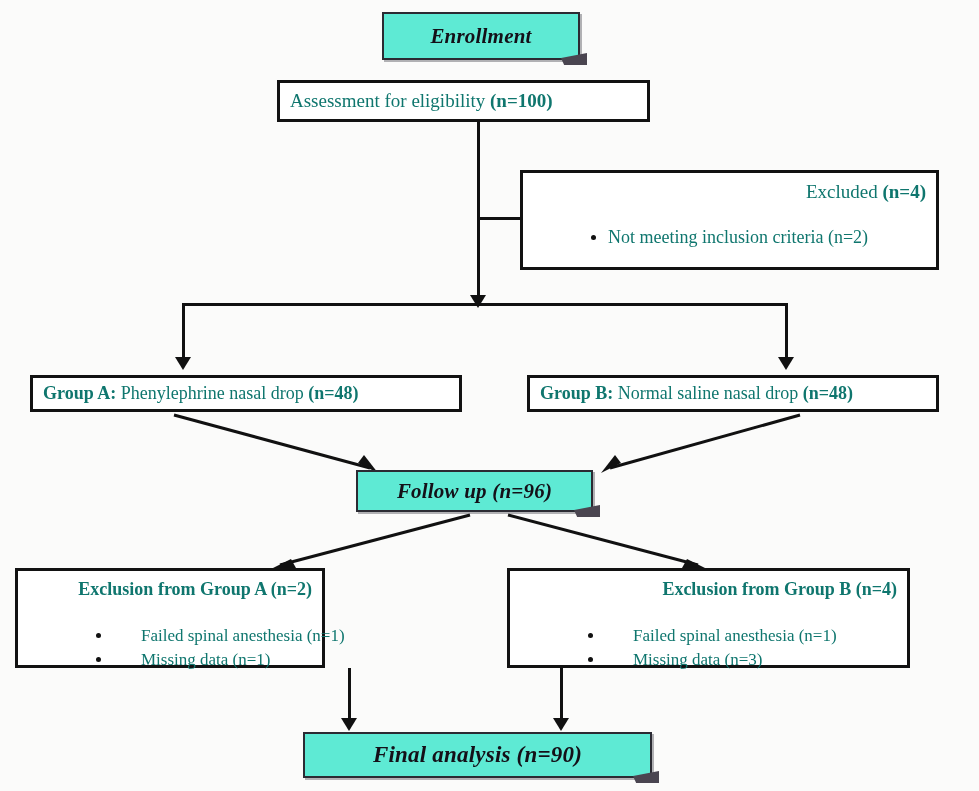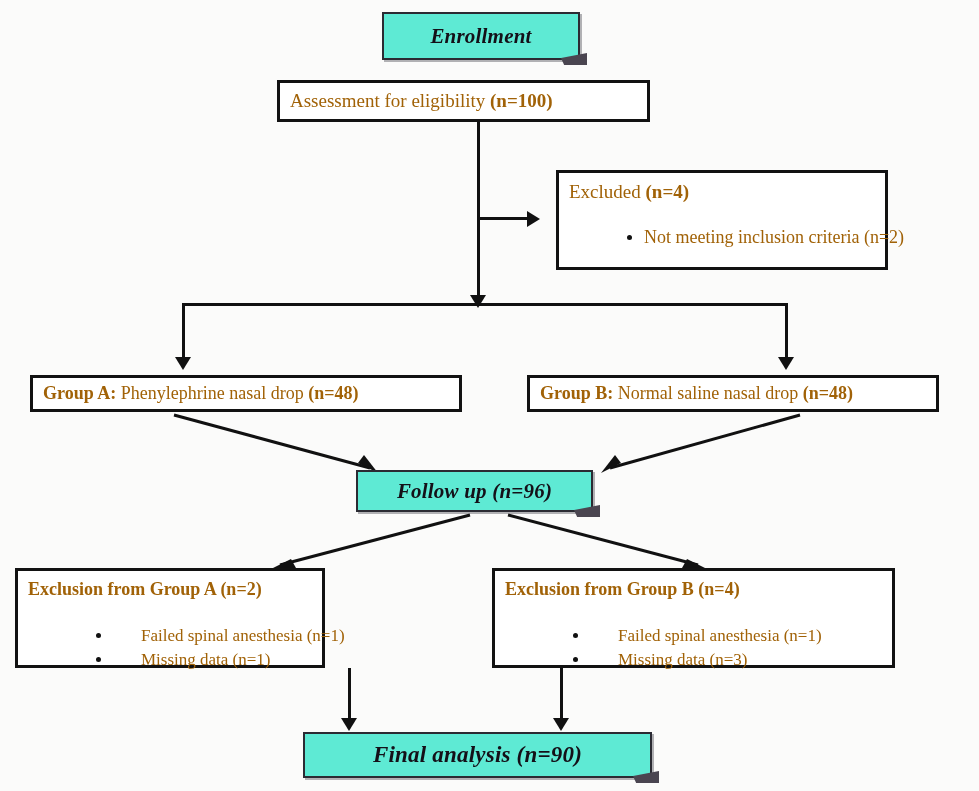--- a/index.html
+++ b/index.html
@@ -23,21 +23,22 @@
     display: flex;
     align-items: center;
     z-index: 5;
   }
 
   
   .plain {
     background: #ffffff;
     border: 3px solid #121212;
     padding: 4px 10px;
-    color: #a16207;
+    color: #0f766e;
+    text-align: right;
   }
 
   
   .banner {
     background: #5eead4;
     border: 2px solid #2b2b33;
     justify-content: center;
     color: #141018;
     box-shadow: 2px 2px 0 rgba(40,40,50,0.35);
   }
@@ -163,21 +164,21 @@
 
   <div class="node banner" style="left:382px; top:12px; width:198px; height:48px;">
     <span class="label" style="font-size:21px;">Enrollment</span>
     <span class="fold"></span>
   </div>
 
   <div class="node plain" style="left:277px; top:80px; width:373px; height:42px; justify-content:flex-start;">
     <span class="title-line" style="font-size:19px;"><span>Assessment for eligibility </span><span class="b">(n=100)</span></span>
   </div>
 
-  <div class="node plain" style="left:556px; top:170px; width:332px; height:100px; align-items:flex-start; padding-top:8px;">
+  <div class="node plain" style="left:520px; top:170px; width:419px; height:100px; align-items:flex-start; padding-top:8px;">
     <div class="box-body">
       <div class="head" style="font-size:19px; font-weight:normal; margin-bottom:10px;"><span>Excluded </span><span class="b">(n=4)</span></div>
       <ul class="bullets" style="font-size:18px; padding-left:46px; line-height:1.35;">
         <li>
           <span class="dot"></span>
           <span style="margin-left:12px;">Not meeting inclusion criteria (n=2)</span>
         </li>
       </ul>
     </div>
   </div>
@@ -205,21 +206,21 @@
           <span style="margin-left:40px;">Failed spinal anesthesia (n=1)</span>
         </li>
         <li>
           <span class="dot"></span>
           <span style="margin-left:40px;">Missing data (n=1)</span>
         </li>
       </ul>
     </div>
   </div>
 
-  <div class="node plain" style="left:492px; top:568px; width:403px; height:100px; align-items:flex-start; padding-top:8px;">
+  <div class="node plain" style="left:507px; top:568px; width:403px; height:100px; align-items:flex-start; padding-top:8px;">
     <div class="box-body">
       <div class="head" style="font-size:18px; margin-bottom:12px;">Exclusion from Group B (n=4)</div>
       <ul class="bullets" style="font-size:17px; padding-left:56px; line-height:1.4;">
         <li>
           <span class="dot"></span>
           <span style="margin-left:40px;">Failed spinal anesthesia (n=1)</span>
         </li>
         <li>
           <span class="dot"></span>
           <span style="margin-left:40px;">Missing data (n=3)</span>

